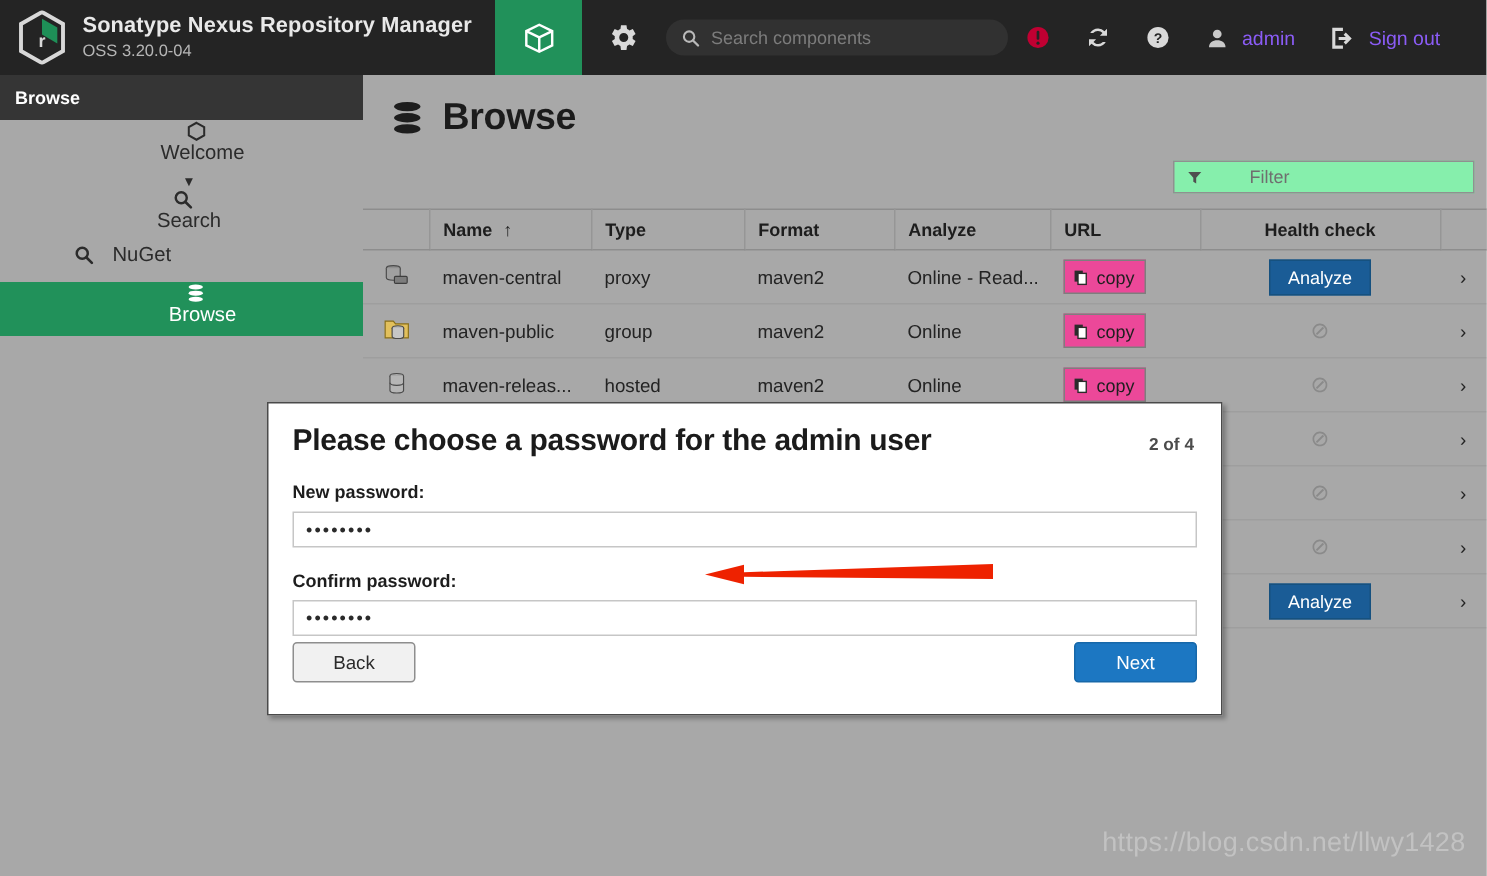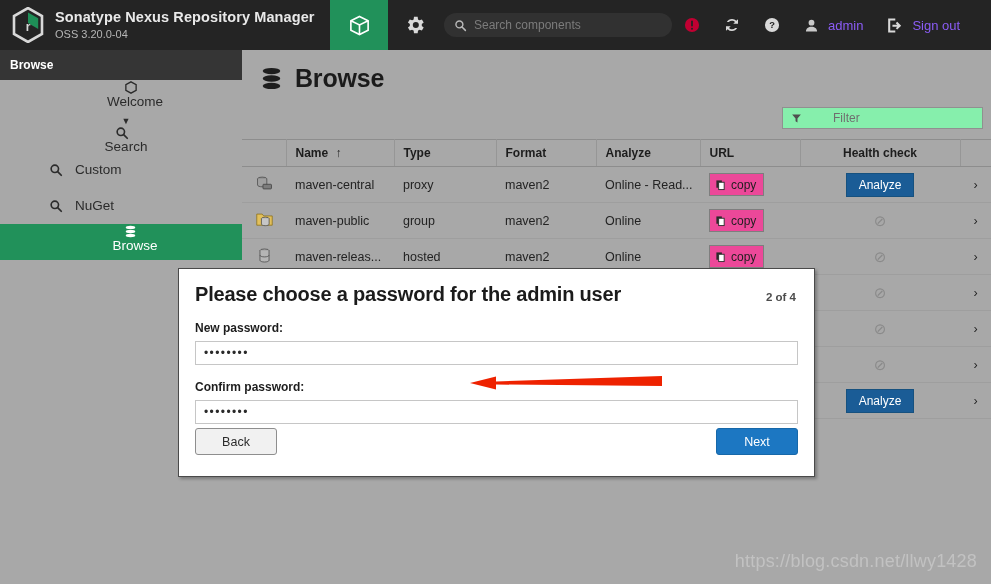--- a/index.html
+++ b/index.html
@@ -465,29 +465,20 @@
       <span class="caret" style="font-size:9px;color:#2b2b2b;">▼</span>
       <span class="ico">
         <svg width="14" height="14" viewBox="0 0 24 24">
           <circle cx="10" cy="10" r="6.3" fill="none" stroke="#2b2b2b" stroke-width="2.8"></circle>
           <path d="M14.8 14.8 L21 21" stroke="#2b2b2b" stroke-width="3" stroke-linecap="round"></path>
         </svg>
       </span>
       <span class="nav-label">Search</span>
     </div>
 
-    <div class="nav-item nav-lvl1">
-      <span class="ico">
-        <svg width="14" height="14" viewBox="0 0 24 24">
-          <circle cx="10" cy="10" r="6.3" fill="none" stroke="#2b2b2b" stroke-width="2.8"></circle>
-          <path d="M14.8 14.8 L21 21" stroke="#2b2b2b" stroke-width="3" stroke-linecap="round"></path>
-        </svg>
-      </span>
-      <span class="nav-label">Custom</span>
-    </div>
 
 
     <div class="nav-item nav-lvl1">
       <span class="ico">
         <svg width="14" height="14" viewBox="0 0 24 24">
           <circle cx="10" cy="10" r="6.3" fill="none" stroke="#2b2b2b" stroke-width="2.8"></circle>
           <path d="M14.8 14.8 L21 21" stroke="#2b2b2b" stroke-width="3" stroke-linecap="round"></path>
         </svg>
       </span>
       <span class="nav-label">NuGet</span>

